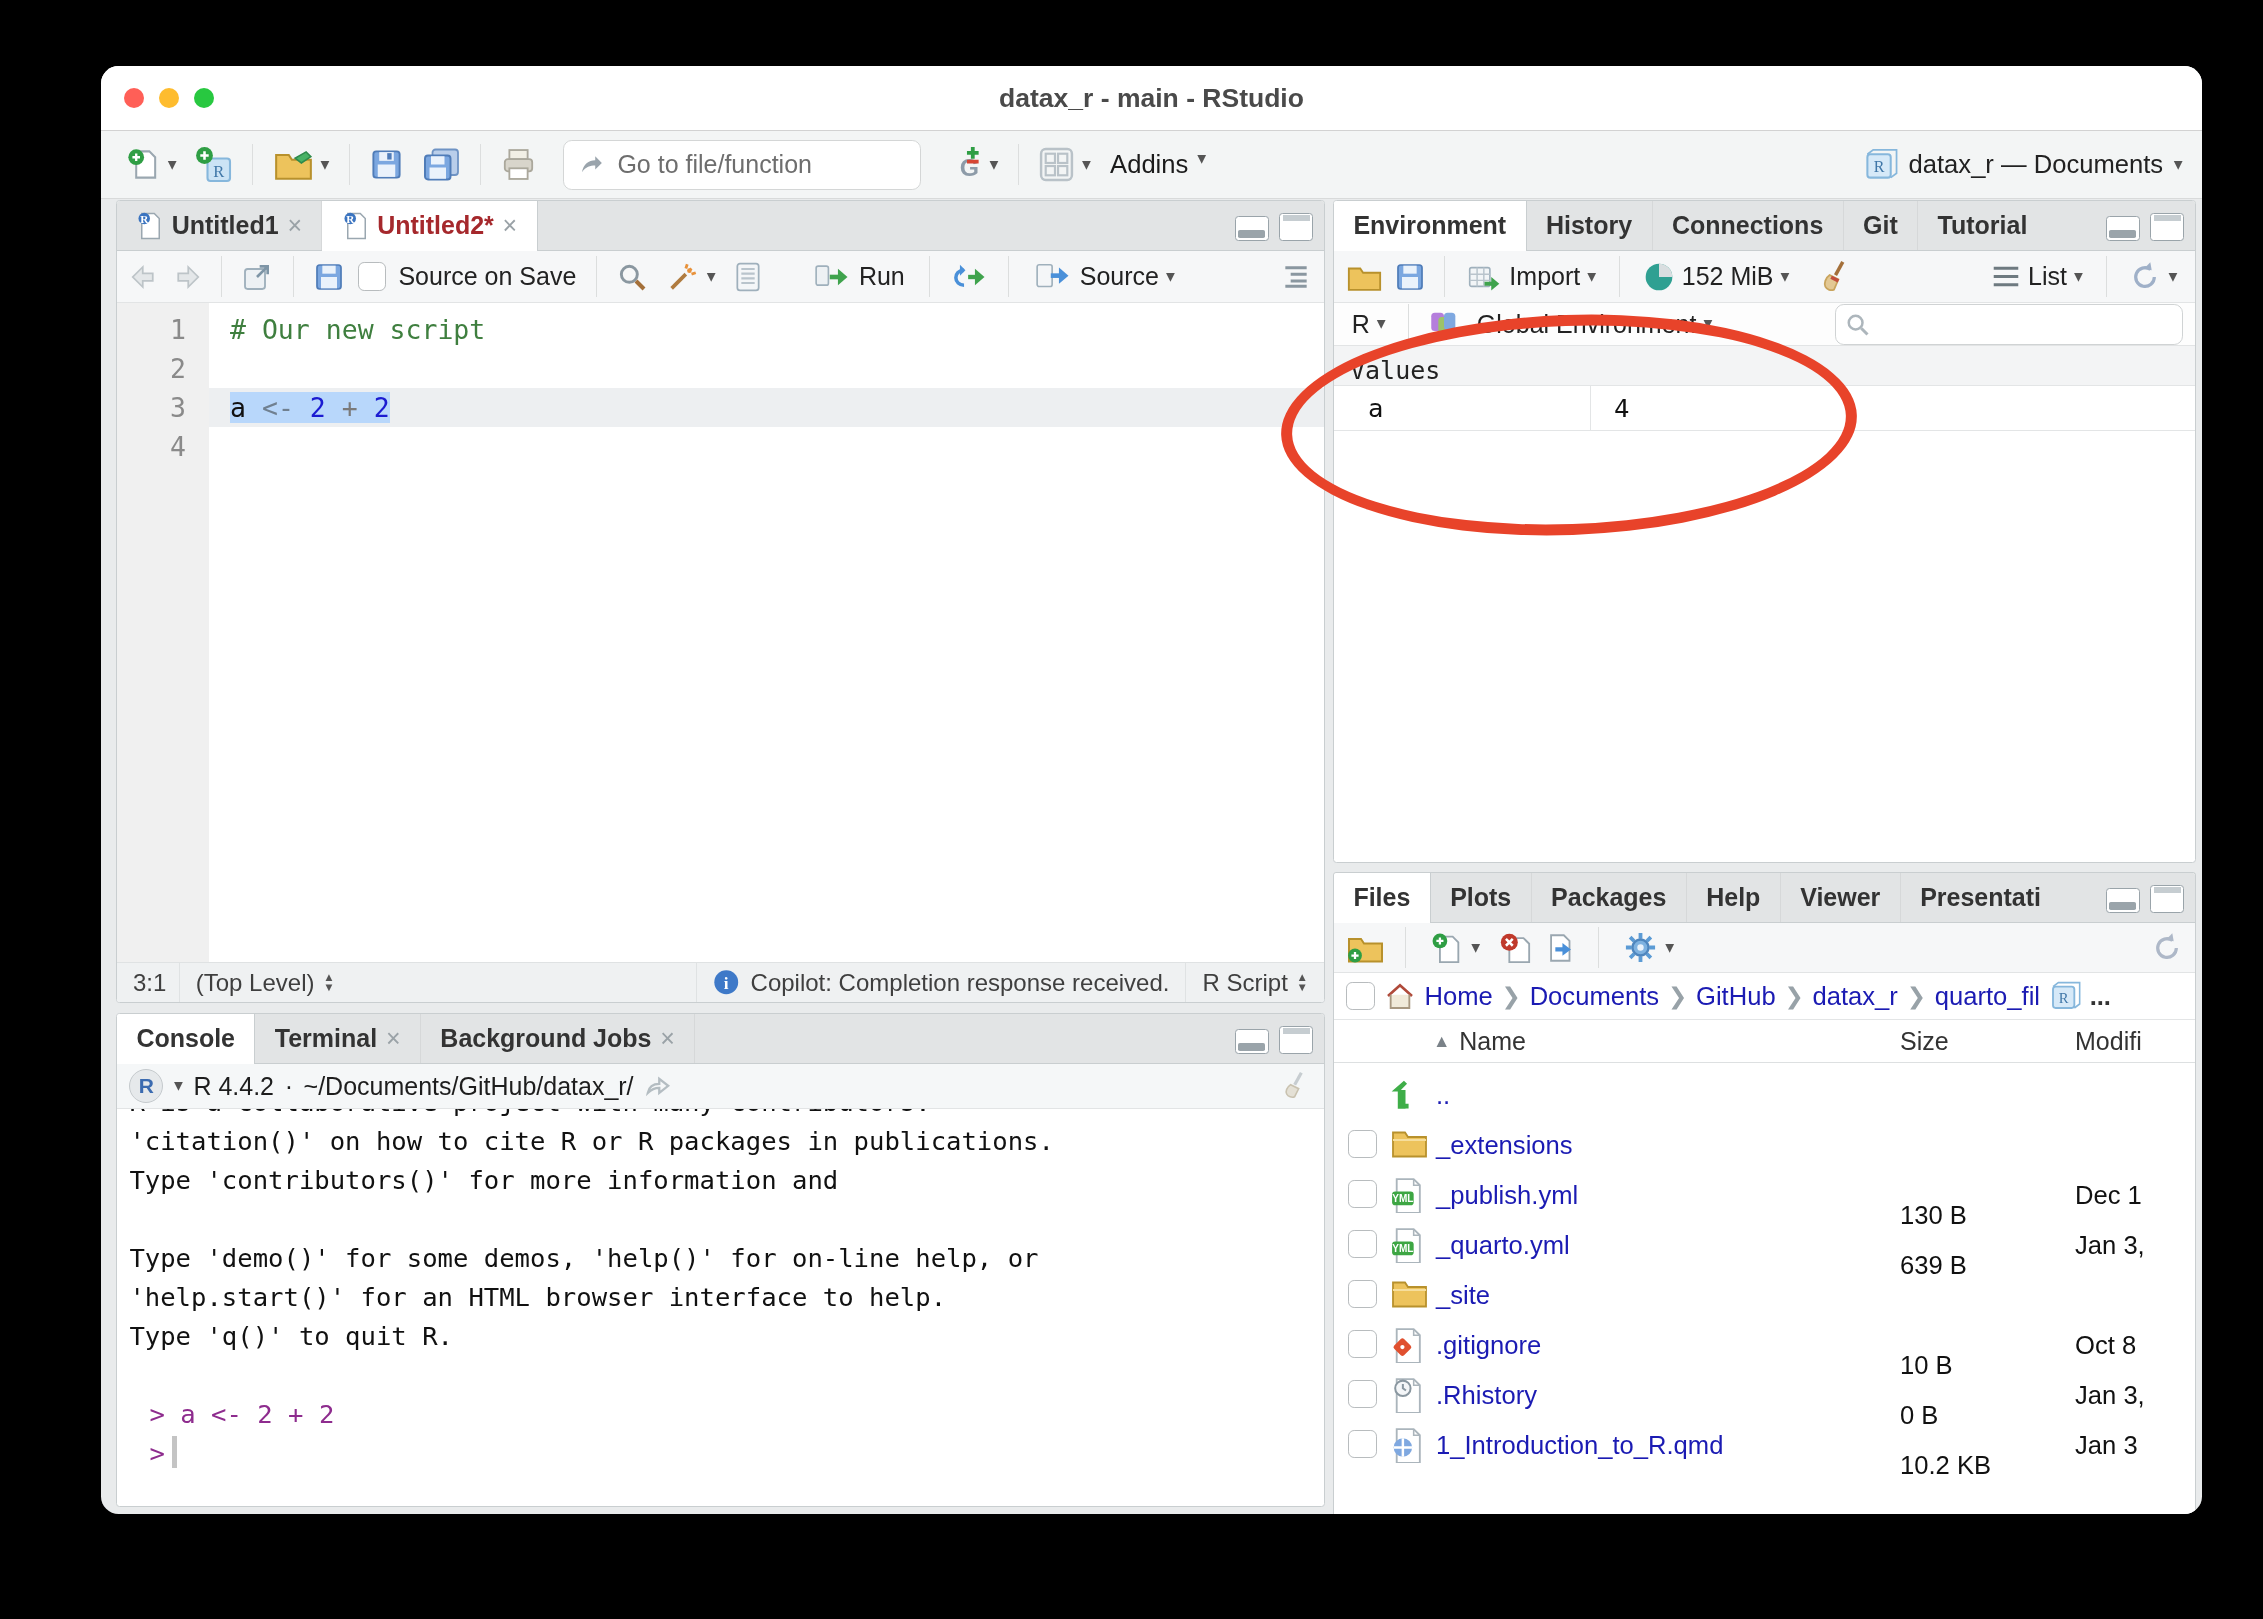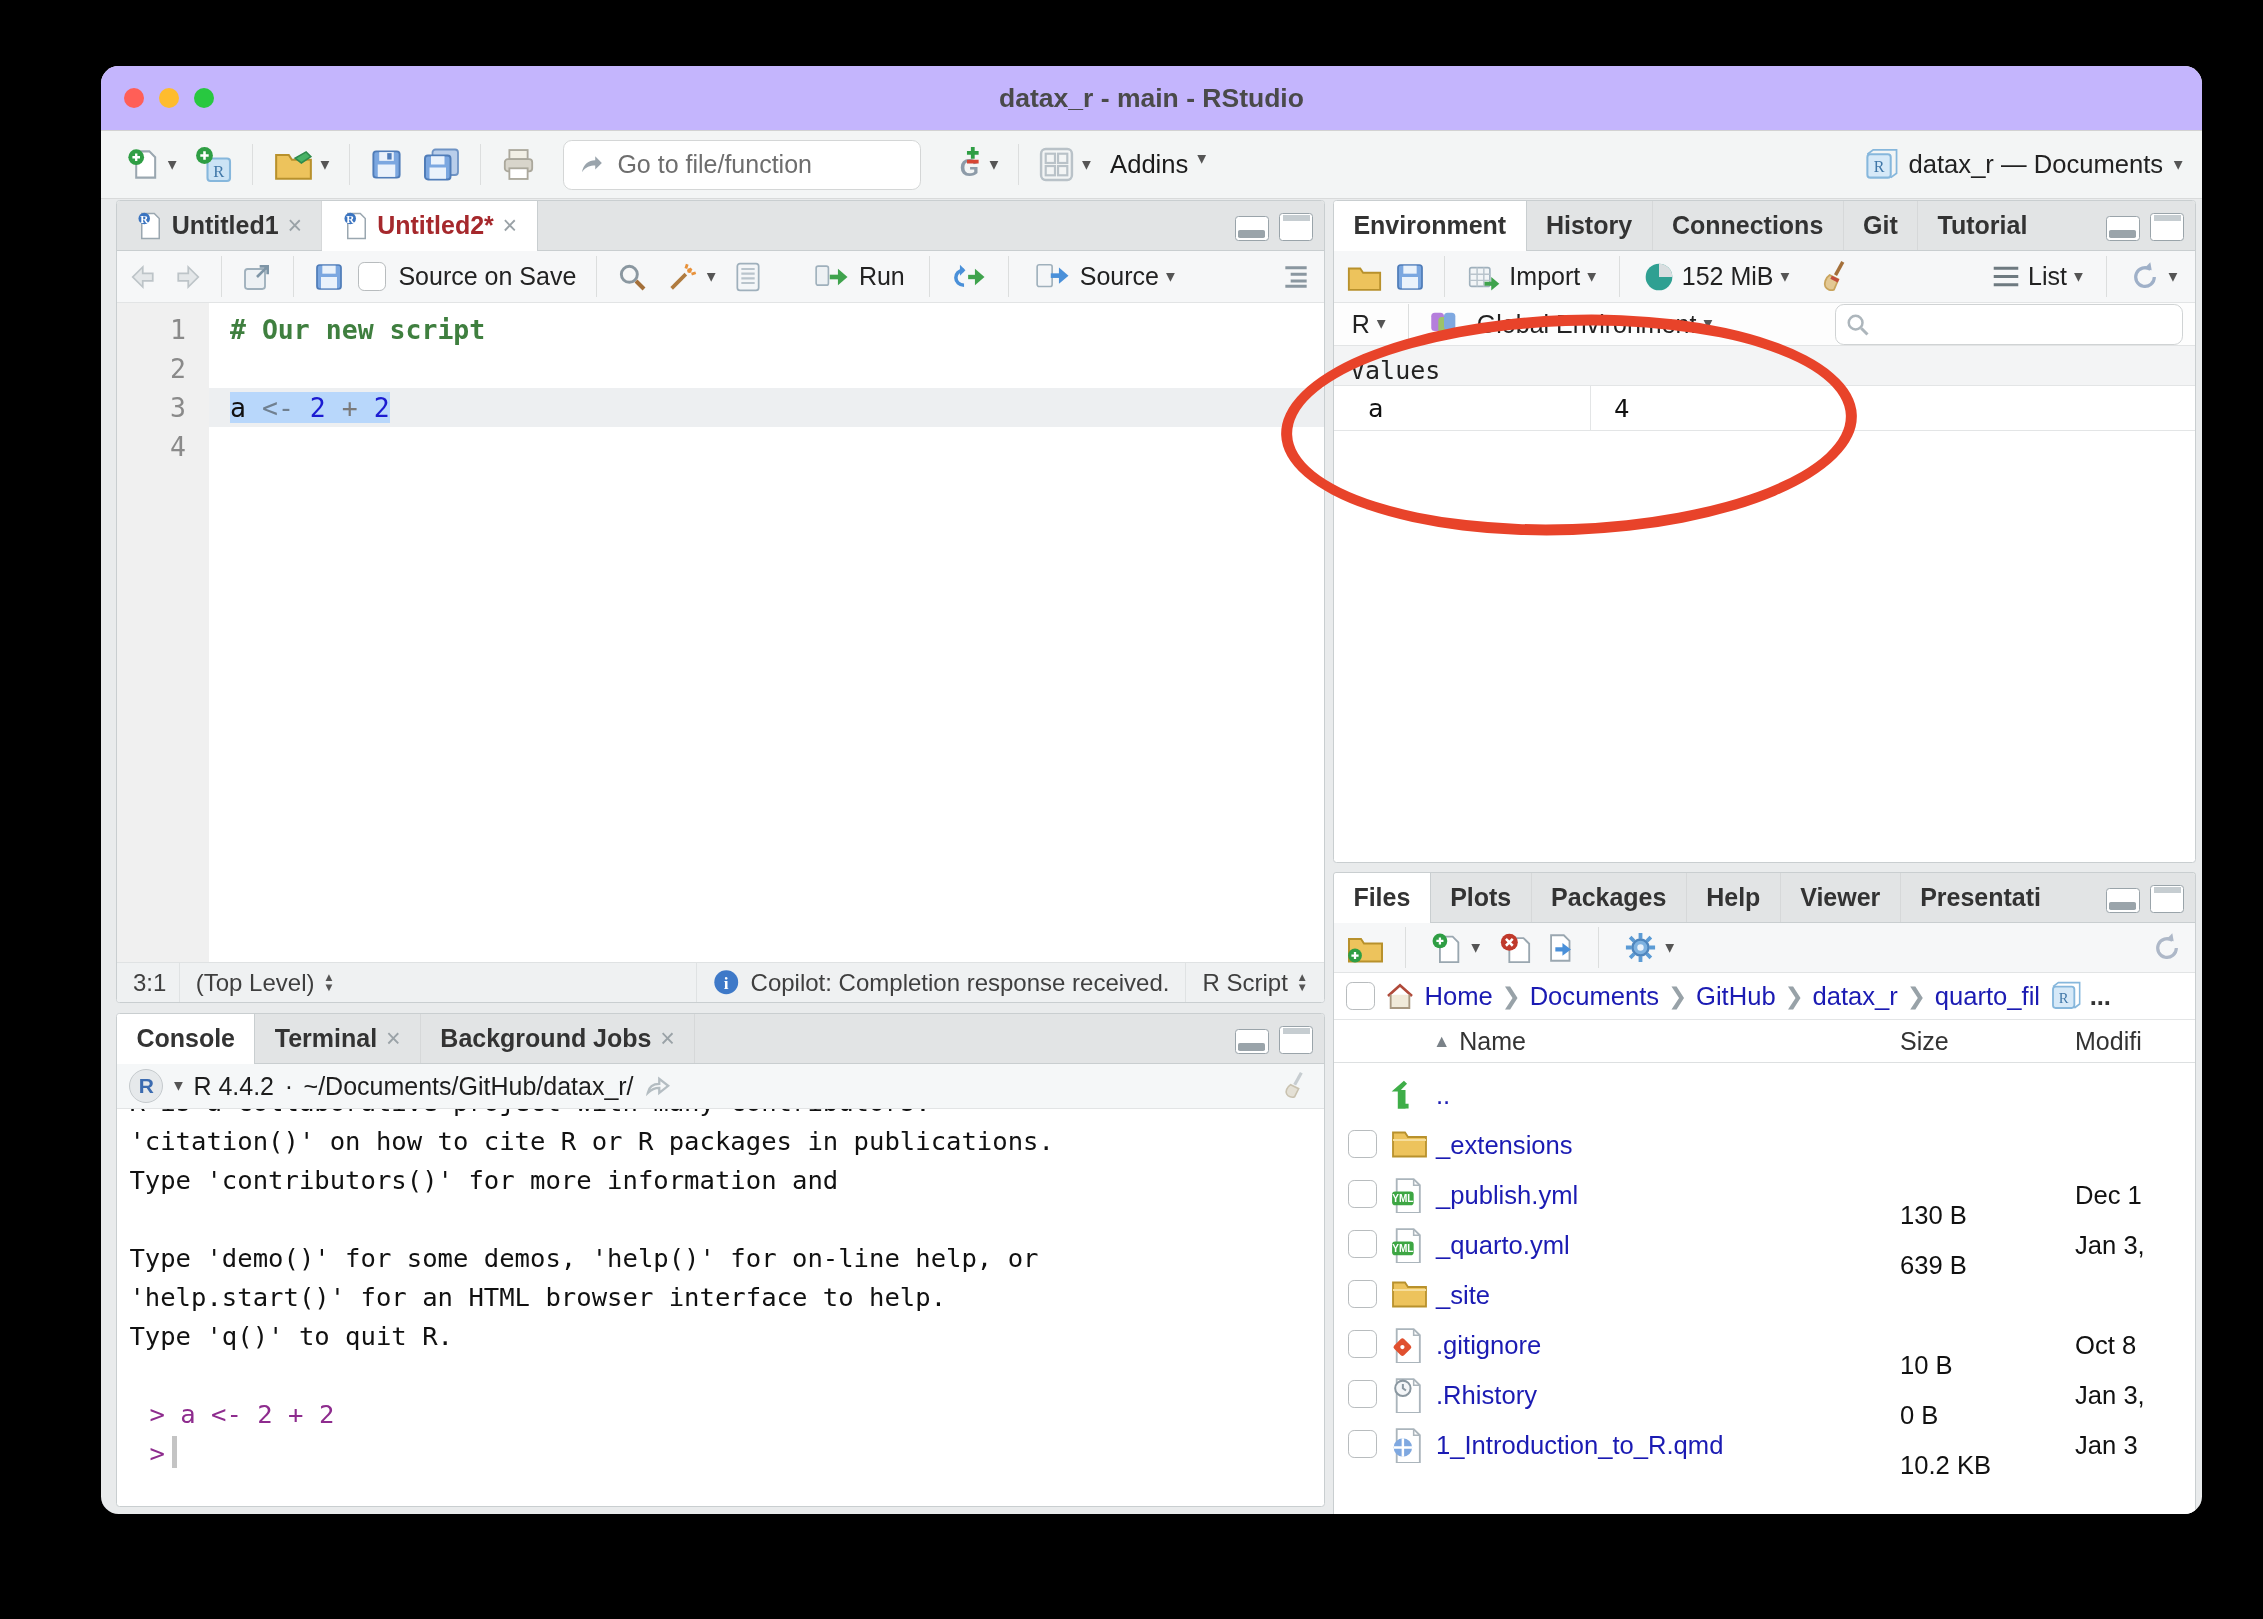--- a/index.html
+++ b/index.html
@@ -1,21 +1,21 @@
 <!DOCTYPE html>
 <html style="font-size:14px"><head>
 <meta charset="utf-8">
 <style>
   html,body{margin:0;padding:0;background:#000;width:2264px;height:1620px;
     font-family:"Liberation Sans",sans-serif;-webkit-font-smoothing:antialiased;}
   .stage{position:relative;width:2264px;height:1620px;overflow:hidden;}
   .window{position:absolute;left:101px;top:66px;width:2101px;height:1448px;
     background:#E9EBEC;border-radius:17.6px;overflow:hidden;box-shadow:0 26.5px 79px rgba(0,0,0,.65);}
   
-  .titlebar{height:64px;background:#c4b5fd;border-bottom:0.9px solid #D2D2D2;position:relative;
+  .titlebar{height:64px;background:#ffffff;border-bottom:0.9px solid #D2D2D2;position:relative;
     display:flex;align-items:center;justify-content:center;}
   .traffic{position:absolute;left:23px;top:22px;display:flex;gap:15px;}
   .dot{width:20px;height:20px;border-radius:50%;}
   .dot.r{background:#FF5F57}.dot.y{background:#FEBC2E}.dot.g{background:#28C840}
   .wtitle{font-size:26.5px;font-weight:bold;color:#4A4A4A;}
   
   .main-toolbar{height:67px;background:#F3F5F5;border-bottom:0.9px solid #D8DADA;
     display:flex;align-items:center;padding:0 19.4px;gap:7px;}
   .tbtn{display:flex;align-items:center;gap:7px;padding:3.5px 5.3px;}
   .caret{font-size:17.6px;color:#555;line-height:1;}
@@ -49,21 +49,21 @@
   .ed-toolbar{height:51px;background:#F6F7F8;border-bottom:0.9px solid #E2E4E5;display:flex;
     align-items:center;padding:0 12.4px;gap:12.4px;font-size:25px;color:#222;}
   .cbx{width:26.5px;height:26.5px;border:1.8px solid #B8BCBE;border-radius:6.2px;background:#fff;}
   .code{display:flex;height:662px;font-family:"DejaVu Sans Mono",monospace;font-size:26.5px;}
   .gutter{width:92px;background:#F0F0F0;color:#8A8A8A;text-align:right;padding-top:7px;}
   .gutter div{height:39px;line-height:39px;padding-right:23px;}
   .codelines{flex:1;padding-top:7px;color:#111;}
   .cl{height:39px;line-height:39px;padding-left:21px;white-space:pre;}
   .cl.cur{background:#EDEFF1;}
   .sel{background:#B8D7FB;}
-  .tok-comment{color:#3F7F3F;font-weight:bold;}
+  .tok-comment{color:#3F7F3F;}
   .tok-assign{color:#708090;}
   .tok-num{color:#1B1BD1;}
   .tok-op{color:#7A7A7A;}
   .statusbar{position:absolute;left:0;right:0;bottom:0;height:39px;background:#EFF1F2;
     border-top:0.9px solid #DFE2E3;display:flex;align-items:center;font-size:24px;color:#3F3F3F;padding:0 0 0 16px;}
   .updown{display:inline-flex;flex-direction:column;font-size:11.5px;line-height:9.7px;color:#555;margin-left:8.8px;}
   .sb-group{display:flex;align-items:center;height:100%;padding:0 16px;}
   .sb-border{border-left:0.9px solid #DFE2E3;}
   
   .console-header{height:44px;background:#F5F7F8;border-bottom:0.9px solid #E2E4E5;display:flex;

